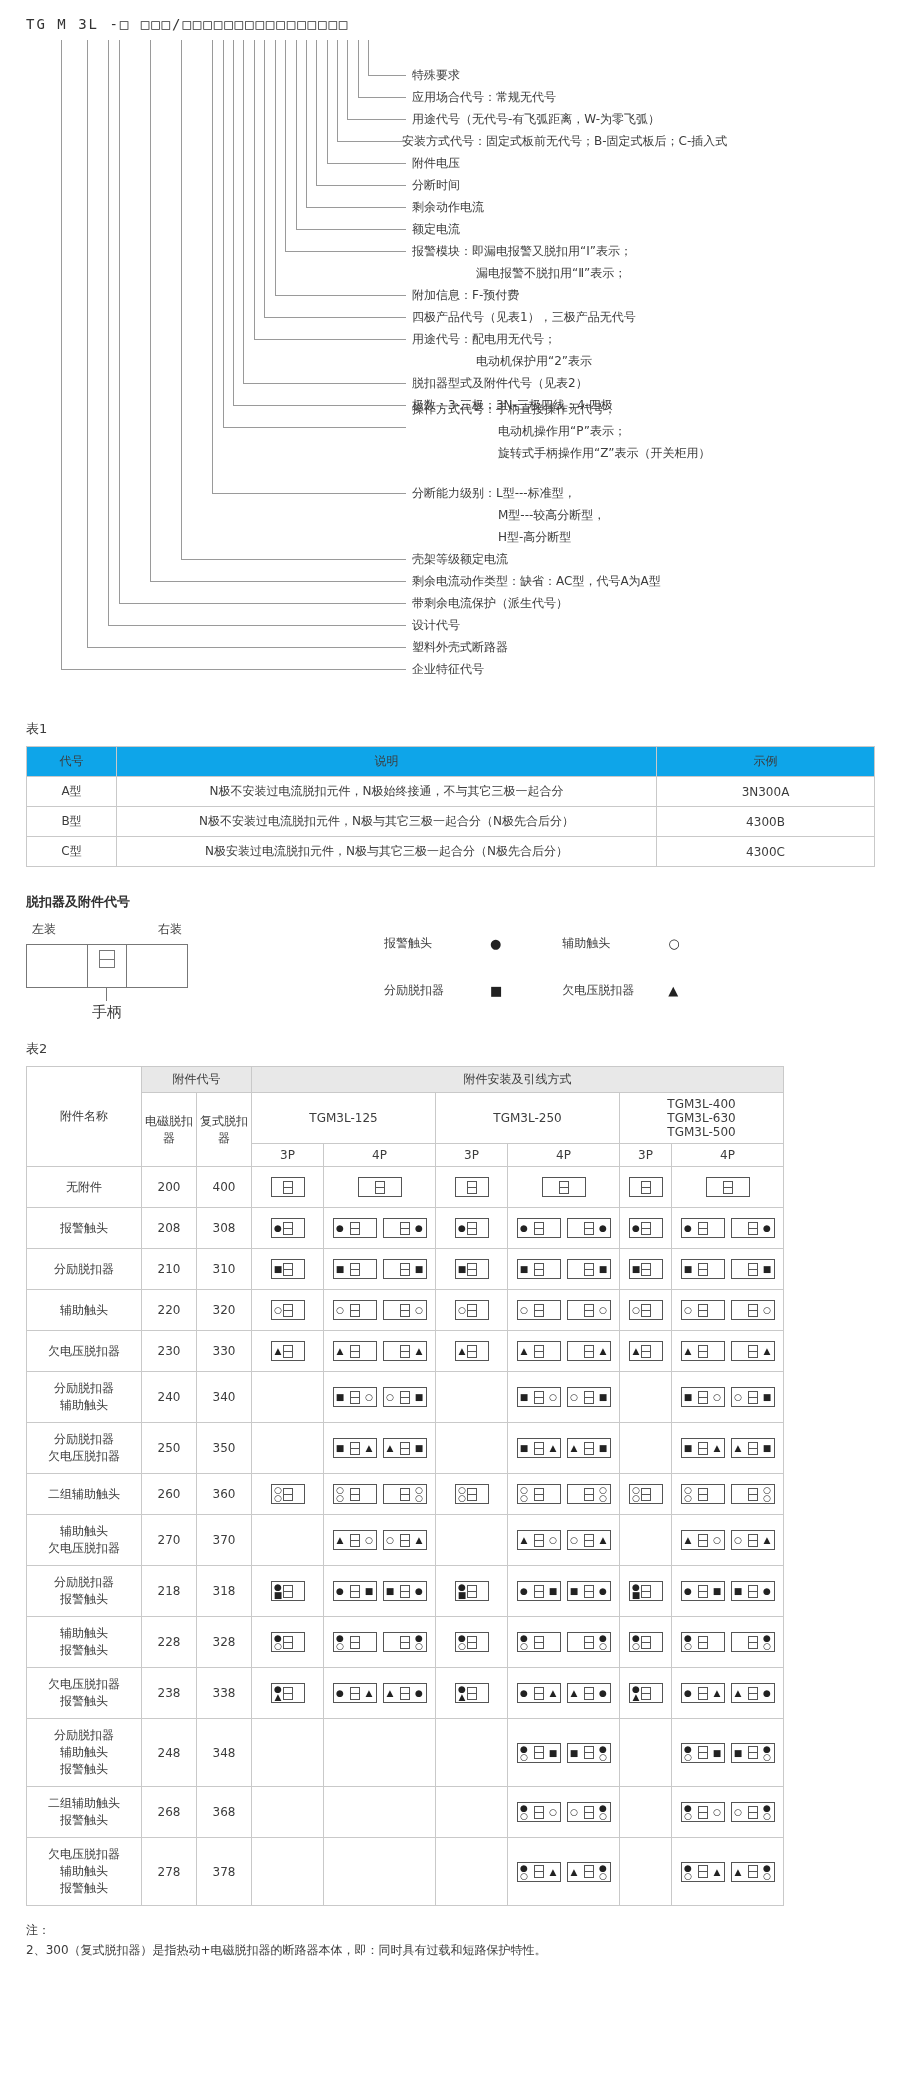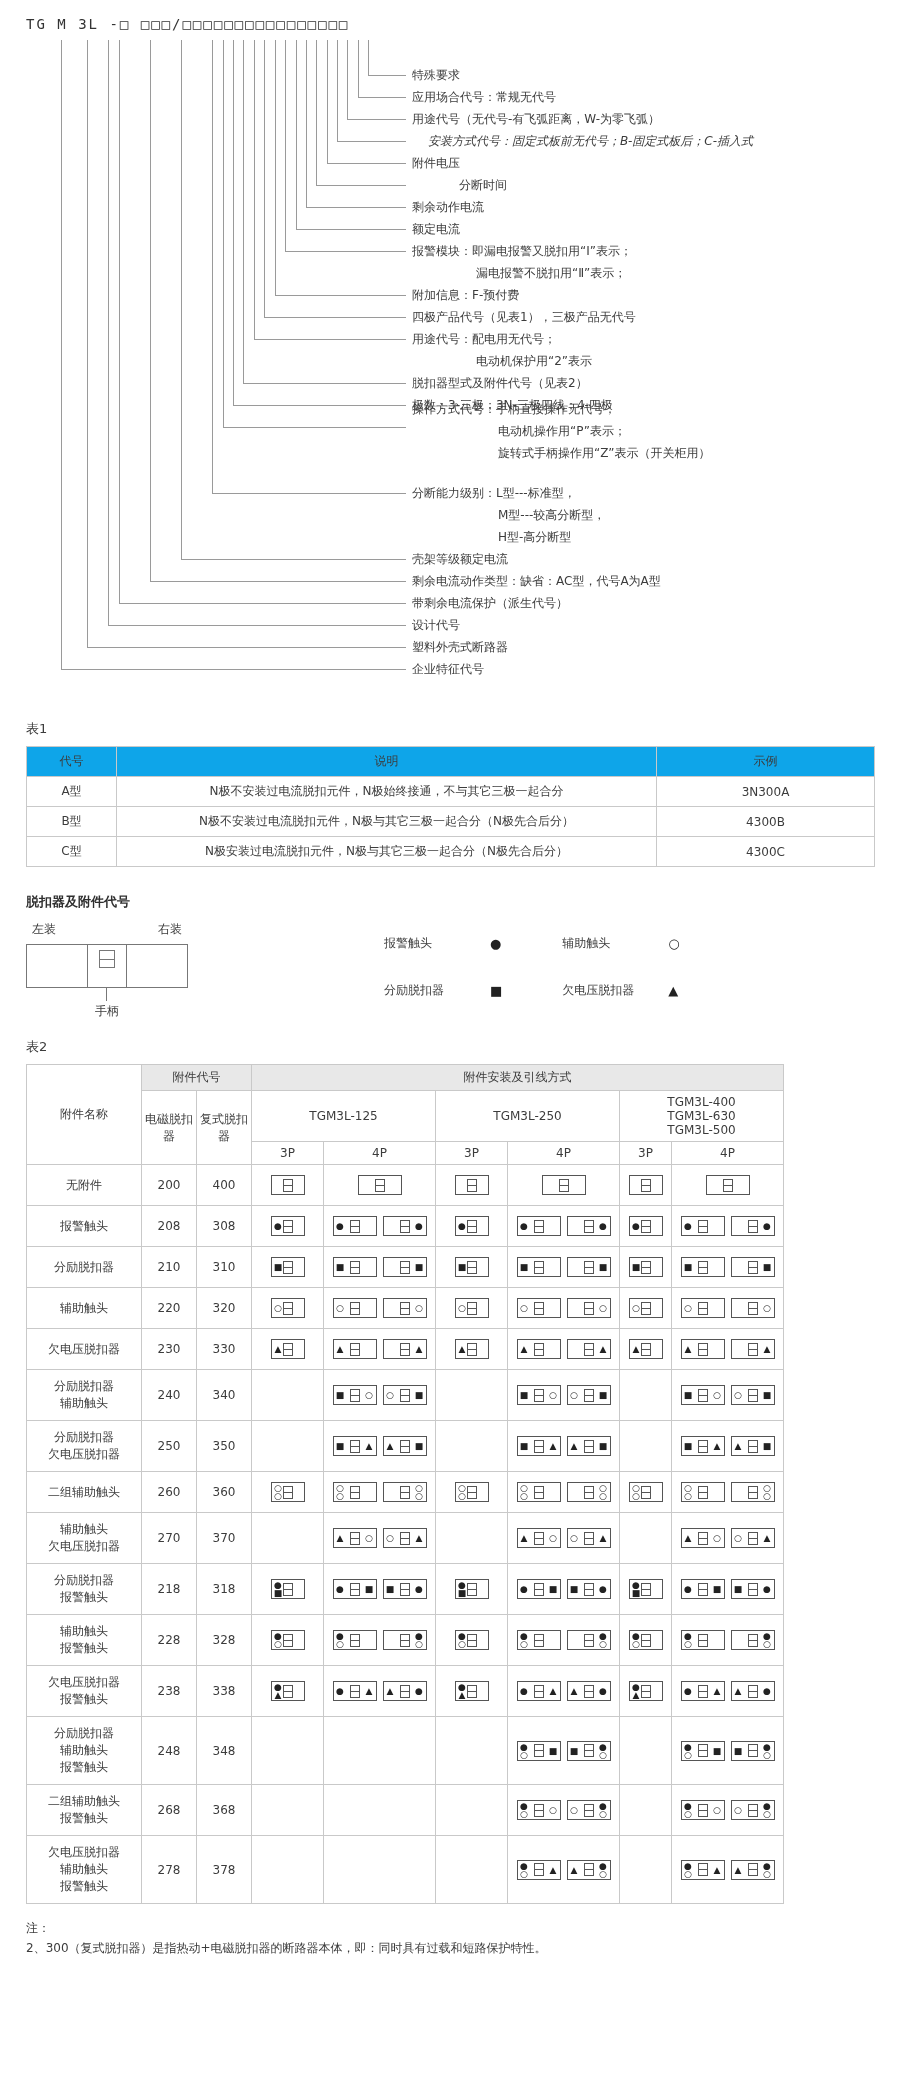--- a/index.html
+++ b/index.html
@@ -31,21 +31,21 @@
   
   .mount-section{display:flex;align-items:flex-start;margin:6px 0 4px 0;}
   .mount-figure{width:250px;}
   .mount-labels{display:flex;justify-content:space-between;width:162px;padding:0 6px;font-size:12px;}
   .mount-rect{width:162px;height:44px;border:1px solid #777;display:flex;margin-top:6px;}
   .mount-cell{flex:1;}
   .mount-center{width:40px;border-left:1px solid #777;border-right:1px solid #777;position:relative;}
   .mount-handle{position:absolute;left:50%;top:5px;transform:translateX(-50%);width:16px;height:18px;border:1px solid #777;}
   .mount-handle::after{content:"";position:absolute;left:0;top:50%;width:100%;height:1px;background:#777;}
   .mount-stem{width:1px;height:13px;background:#777;margin-left:80px;}
-  .mount-handle-label{width:162px;text-align:center;margin-top:2px;font-size:12px;}
+  .mount-handle-label{width:162px;text-align:center;margin-top:2px;font-size:15px;}
   .legend{display:grid;grid-template-columns:auto auto;column-gap:60px;row-gap:30px;margin-left:108px;margin-top:14px;font-size:12px;}
   .legend-item{display:flex;align-items:center;}
   .legend-name{display:inline-block;min-width:78px;}
   .legend-sym{font-size:13px;margin-left:28px;color:#222;}
 
   
   .tbl2{width:757px;table-layout:fixed;}
   .tbl2 th,.tbl2 td{border:1px solid #c9c9c9;font-size:12px;text-align:center;font-weight:normal;vertical-align:middle;color:#3c3c3c;}
   .tbl2 thead th{padding:4px 2px;}
   .tbl2 thead th.band{background:#e8e8e8;height:26px;}
@@ -80,31 +80,31 @@
       <div class="tlabel" style="left: 386px; top: 52px;">
         <div>应用场合代号：常规无代号</div>
       </div>
       <div class="tline v" style="left: 321px; top: 6px; height: 79px;"></div>
       <div class="tline h" style="left: 321px; top: 85px; width: 59px;"></div>
       <div class="tlabel" style="left: 386px; top: 74px;">
         <div>用途代号（无代号-有飞弧距离，W-为零飞弧）</div>
       </div>
       <div class="tline v" style="left: 311px; top: 6px; height: 101px;"></div>
       <div class="tline h" style="left: 311px; top: 107px; width: 69px;"></div>
-      <div class="tlabel" style="left: 402px; top: 96px; font-style: italic;">
+      <div class="tlabel" style="left: 376px; top: 96px;">
         <div>安装方式代号：固定式板前无代号；B-固定式板后；C-插入式</div>
       </div>
       <div class="tline v" style="left: 301px; top: 6px; height: 123px;"></div>
       <div class="tline h" style="left: 301px; top: 129px; width: 79px;"></div>
       <div class="tlabel" style="left: 386px; top: 118px;">
         <div>附件电压</div>
       </div>
       <div class="tline v" style="left: 290px; top: 6px; height: 145px;"></div>
       <div class="tline h" style="left: 290px; top: 151px; width: 90px;"></div>
-      <div class="tlabel" style="left: 386px; top: 140px; margin-left: 47px;">
+      <div class="tlabel" style="left: 386px; top: 140px;">
         <div>分断时间</div>
       </div>
       <div class="tline v" style="left: 280px; top: 6px; height: 167px;"></div>
       <div class="tline h" style="left: 280px; top: 173px; width: 100px;"></div>
       <div class="tlabel" style="left: 386px; top: 162px;">
         <div>剩余动作电流</div>
       </div>
       <div class="tline v" style="left: 270px; top: 6px; height: 189px;"></div>
       <div class="tline h" style="left: 270px; top: 195px; width: 110px;"></div>
       <div class="tlabel" style="left: 386px; top: 184px;">

